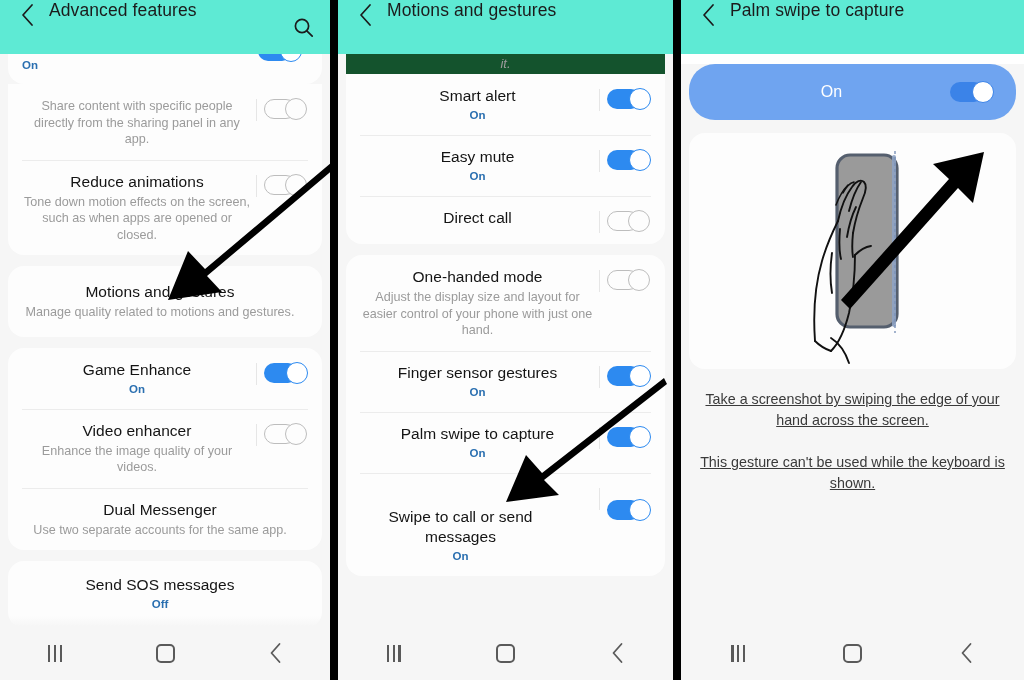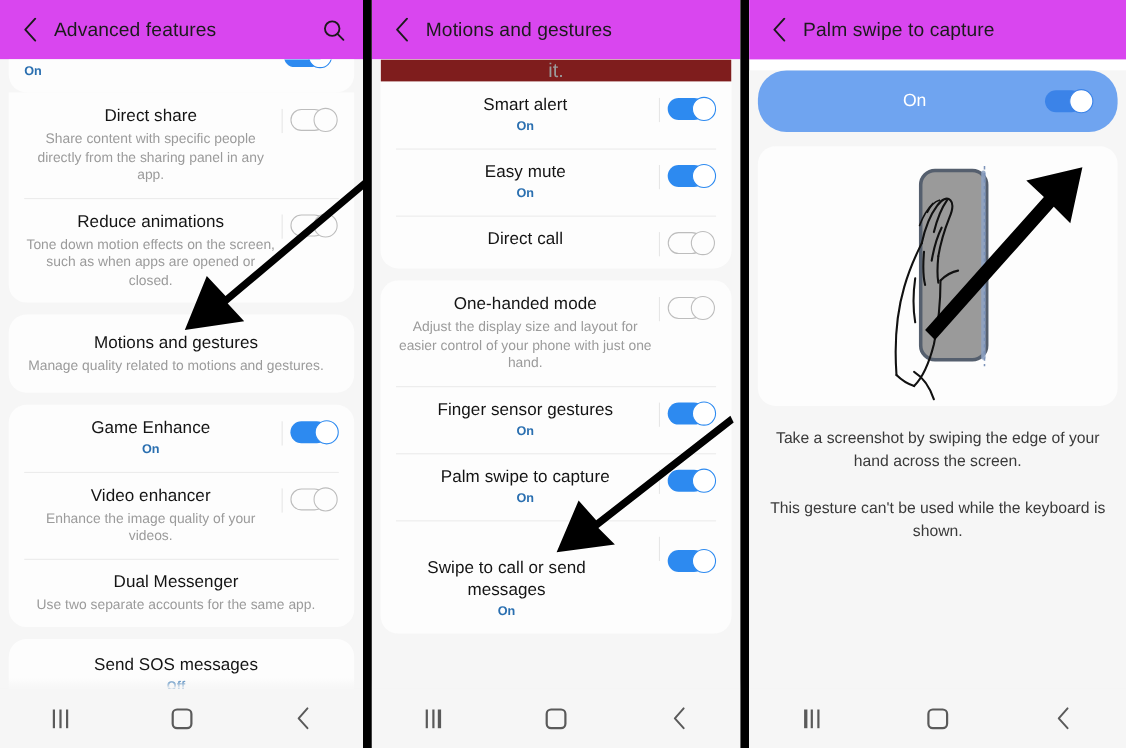--- a/index.html
+++ b/index.html
@@ -23,23 +23,23 @@
     flex: 0 0 auto;
   }
   .panel.p1 { width: 330px; }
   .gap { flex: 0 0 8px; background: #000; height: 680px; }
   .panel.p2 { width: 335px; }
   .panel.p3 { width: 343px; }
 
   
   .hdr {
     height: 54px;
-    background: #d946ef;
+    background: #5eead4;
     display: flex;
-    align-items: center;
+    align-items: flex-start;
     padding: 0 14px;
     position: relative;
   }
   .hdr .back {
     width: 26px; height: 30px;
     display: flex; align-items: center; justify-content: center;
     flex: 0 0 auto;
   }
   .hdr .back svg { display: block; }
   .hdr .title {
@@ -168,27 +168,28 @@
     width: 34px; height: 20px; border-radius: 10px; background: #2d8af0;
   }
   .partial-tog .knob {
     position: absolute; left: 22px; top: 0;
     width: 22px; height: 22px; border-radius: 50%;
     background: #fff; border: 1.6px solid #2d8af0;
   }
 
   
   .partial2 {
-    background: #7f1d1d;
+    background: #14532d;
     border-radius: 0 0 0 0;
     padding: 2px 14px 0 14px;
-    font-size: 18px;
+    font-size: 13px;
     color: #9b9b9b;
     line-height: 16px;
     height: 20px;
+    font-style: italic;
   }
 
   
   .onbar {
     background: #6fa4f0;
     border-radius: 26px;
     height: 56px;
     display: flex;
     align-items: center;
     padding: 0 22px 0 24px;
@@ -212,20 +213,21 @@
     margin-bottom: 16px;
   }
   .desc {
     padding: 4px 10px 0 10px;
   }
   .desc p {
     font-size: 14.3px;
     color: #3a3a3a;
     line-height: 21px;
     margin-bottom: 21px;
+    text-decoration: underline;
   }
 
   
   .navbar {
     position: absolute;
     left: 0; right: 0; bottom: 0;
     height: 54px;
     background: #f6f6f6;
     display: flex;
     align-items: center;
@@ -286,21 +288,20 @@
         <div class="state">On</div>
         <div class="partial-tog">
           <span class="track"></span>
           <span class="knob"></span>
         </div>
       </div>
 
       <div class="card" style="border-top-left-radius:0;border-top-right-radius:0;margin-top:0;">
         <div class="row">
           <div class="txt">
-            <div class="name">Direct share</div>
             <div class="sub">Share content with specific people directly from the sharing panel in any app.</div>
           </div>
           <div class="ctrl">
             <span class="tog off">
               <span class="track"></span>
               <span class="knob"></span>
             </span>
           </div>
         </div>
         <div class="row">

